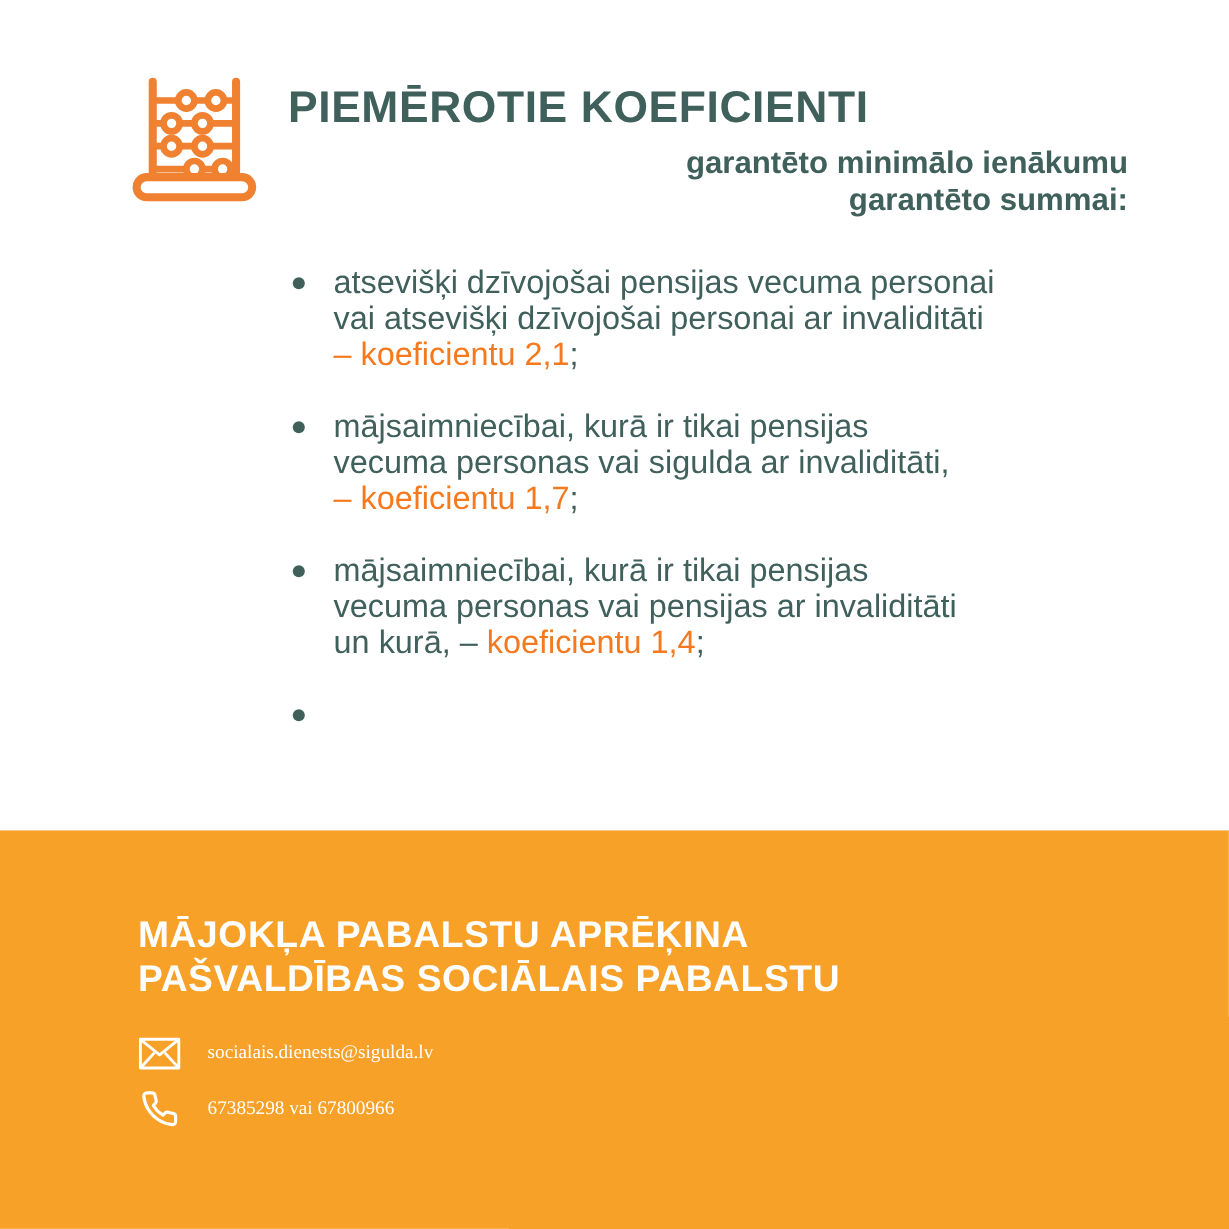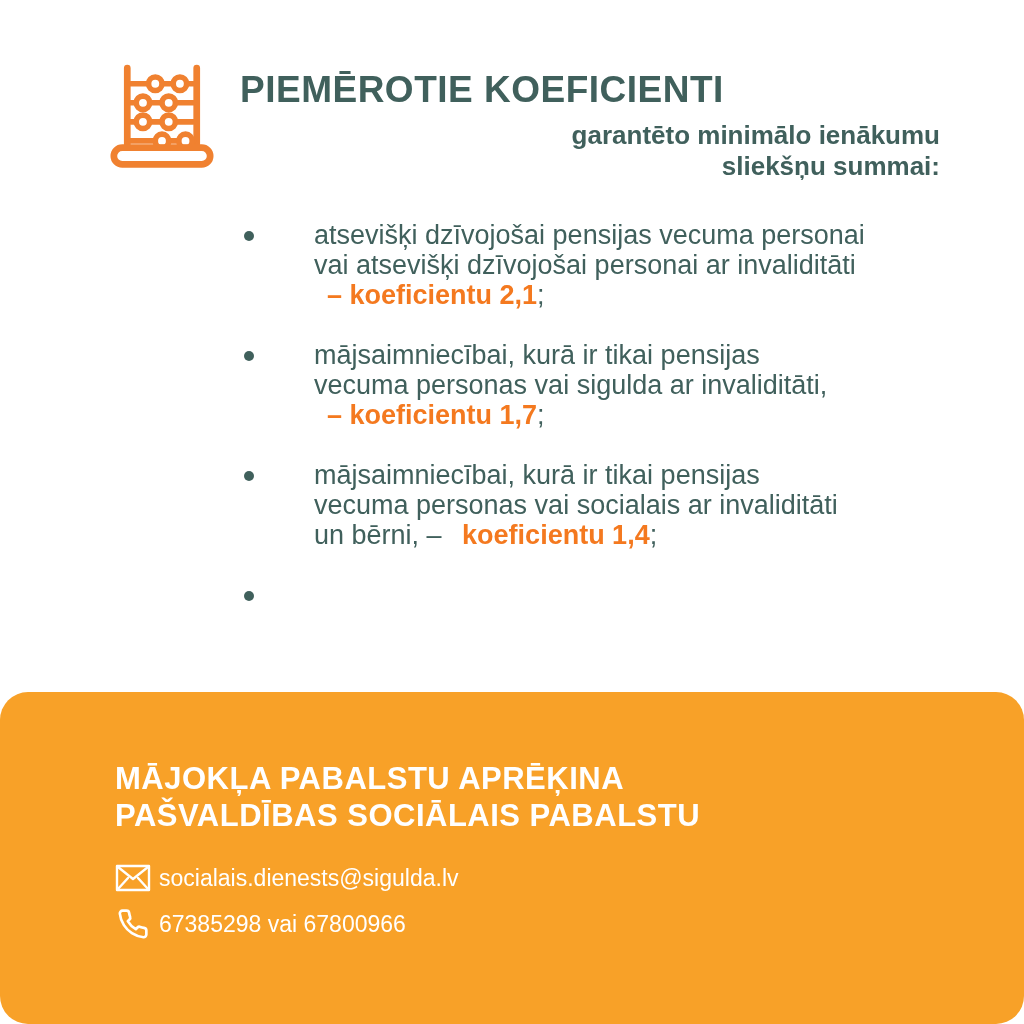--- a/index.html
+++ b/index.html
@@ -50,50 +50,47 @@
   
   .bullet-list {
     position: absolute;
     left: 240px; top: 220px;
     width: 700px;
   }
   .bullet-item {
     display: flex;
     align-items: flex-start;
     margin-bottom: 30px;
-    gap: 36px;
   }
   .bullet-dot {
     flex: 0 0 auto;
     width: 10px; height: 10px;
     margin: 11px 0 0 4px;
     border-radius: 50%;
     background: var(--teal);
   }
   .bullet-text {
     margin-left: 24px;
     font-size: 27px;
     line-height: 30px;
     color: var(--teal);
   }
   .bullet-line { white-space: nowrap; }
   .accent {
     color: var(--accent);
-    font-weight: bold;
-    margin-left: 13px;
+    font-weight: normal;
   }
 
   
   .footer {
     position: absolute;
     left: 0; top: 692px;
     width: 1024px; height: 332px;
     background: var(--footer-orange);
     color: var(--white);
-    border-radius: 28px;
   }
   .footer-heading {
     position: absolute;
     left: 115px; top: 68px;
     font-size: 31px;
     font-weight: bold;
     letter-spacing: 0.5px;
     line-height: 37px;
     color: var(--white);
   }
@@ -106,23 +103,24 @@
   .contact-row.email-row { top: 168px; }
   .contact-row.phone-row { top: 214px; text-align: right; }
   .contact-icon {
     width: 36px; height: 36px;
     flex: 0 0 auto;
     display: flex;
     align-items: center;
     justify-content: center;
   }
   .contact-text {
-    margin-left: 8px;
-    font-size: 23px;
+    margin-left: 22px;
+    font-size: 16px;
     color: var(--white);
+    font-family: Liberation Serif, serif;
   }
 </style>
 </head>
 <body>
 
 <div class="poster">
 
   <div class="header-icon">
     <svg viewBox="0 0 100 100" width="112" height="116" fill="none" stroke="var(--icon-orange)" stroke-width="6" stroke-linecap="round">
 
@@ -144,21 +142,21 @@
       <circle cx="71" cy="74" r="6" fill="#ffffff" stroke-width="5"></circle>
 
       <rect x="7" y="80" width="86" height="15" rx="7.5" stroke-width="6"></rect>
     </svg>
   </div>
 
   <div class="header-text">
     <div class="title">PIEMĒROTIE KOEFICIENTI</div>
     <div class="subtitle">
       <div>garantēto minimālo ienākumu</div>
-      <div>sliekšņu summai:</div>
+      <div>garantēto summai:</div>
     </div>
   </div>
 
   <div class="bullet-list">
       <div class="bullet-item">
         <span class="bullet-dot"></span>
         <div class="bullet-text">
           <div class="bullet-line"><span>atsevišķi dzīvojošai pensijas vecuma personai</span></div>
           <div class="bullet-line"><span>vai atsevišķi dzīvojošai personai ar invaliditāti</span></div>
           <div class="bullet-line"><span class="accent">– koeficientu 2,1</span><span>;</span></div>
@@ -169,22 +167,22 @@
         <div class="bullet-text">
           <div class="bullet-line"><span>mājsaimniecībai, kurā ir tikai pensijas</span></div>
           <div class="bullet-line"><span>vecuma personas vai sigulda ar invaliditāti,</span></div>
           <div class="bullet-line"><span class="accent">– koeficientu 1,7</span><span>;</span></div>
         </div>
       </div>
       <div class="bullet-item">
         <span class="bullet-dot"></span>
         <div class="bullet-text">
           <div class="bullet-line"><span>mājsaimniecībai, kurā ir tikai pensijas</span></div>
-          <div class="bullet-line"><span>vecuma personas vai socialais ar invaliditāti</span></div>
-          <div class="bullet-line"><span>un bērni, – </span><span class="accent">koeficientu 1,4</span><span>;</span></div>
+          <div class="bullet-line"><span>vecuma personas vai pensijas ar invaliditāti</span></div>
+          <div class="bullet-line"><span>un kurā, – </span><span class="accent">koeficientu 1,4</span><span>;</span></div>
         </div>
       </div>
       <div class="bullet-item">
         <span class="bullet-dot"></span>
       </div>
     </div>
 
   <div class="footer">
     <div class="footer-heading">
       <div>MĀJOKĻA PABALSTU APRĒĶINA</div>

